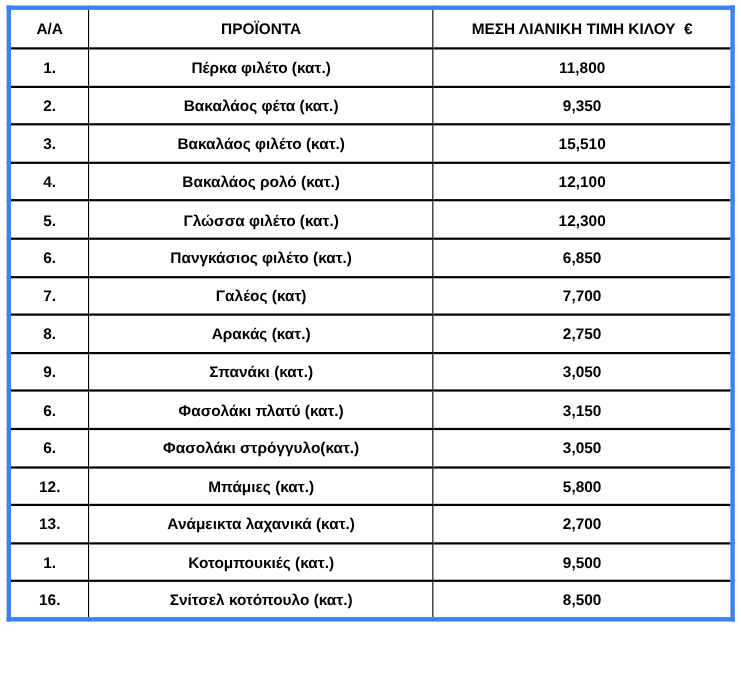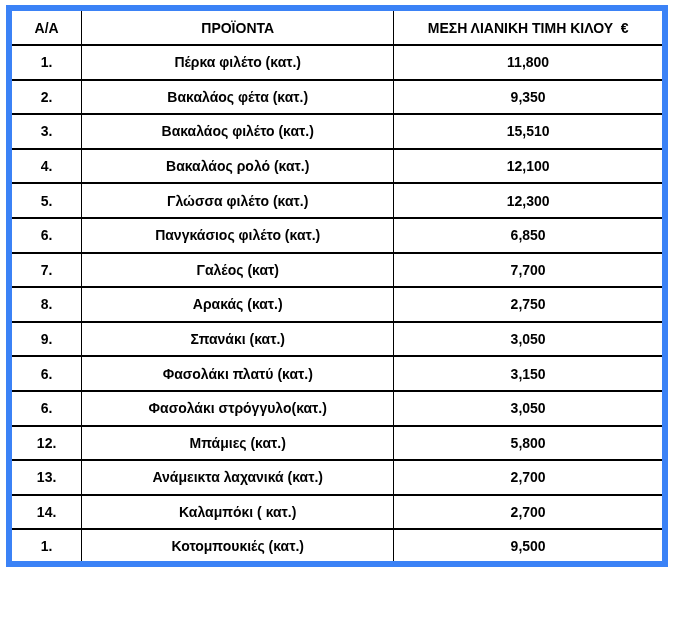--- a/index.html
+++ b/index.html
@@ -8,21 +8,21 @@
     background: #ffffff;
     width: 674px;
     height: 635px;
     font-family: "Liberation Sans", sans-serif;
   }
   .price-table {
     border-collapse: collapse;
     table-layout: fixed;
     width: 662px;
     margin: 5px 6px 0 6px;
-    border: 6px solid #3b82f6;
+    border: 4px solid #3b82f6;
   }
   .price-table th,
   .price-table td {
     border-left: 1px solid #000000;
     border-right: 1px solid #000000;
     border-top: 2px solid #000000;
     border-bottom: 2px solid #000000;
     font-weight: bold;
     font-size: 14px;
     color: #000000;
@@ -128,27 +128,27 @@
     <td class="col-product">Μπάμιες (κατ.)</td>
     <td class="col-price">5,800</td>
   </tr>
 
   <tr class="data-row">
     <td class="col-num">13.</td>
     <td class="col-product">Ανάμεικτα λαχανικά (κατ.)</td>
     <td class="col-price">2,700</td>
   </tr>
 
-  <tr class="data-row">
-    <td class="col-num">14.</td>
-    <td class="col-product">Καλαμπόκι ( κατ.)</td>
-    <td class="col-price">2,700</td>
-  </tr>
 
   <tr class="data-row">
     <td class="col-num">1.</td>
     <td class="col-product">Κοτομπουκιές (κατ.)</td>
     <td class="col-price">9,500</td>
   </tr>
 
+  <tr class="data-row">
+    <td class="col-num">16.</td>
+    <td class="col-product">Σνίτσελ κοτόπουλο (κατ.)</td>
+    <td class="col-price">8,500</td>
+  </tr>
 
 </tbody>
 </table>
 
 </body></html>

